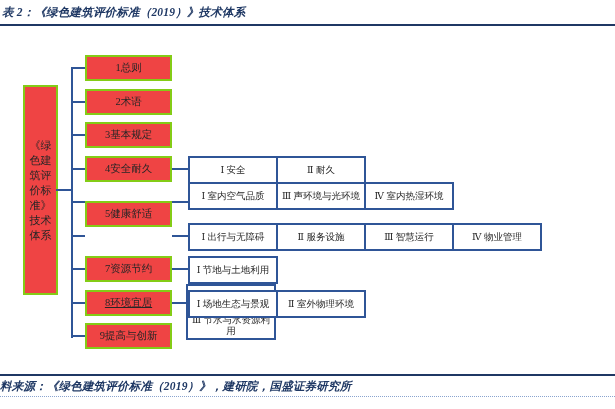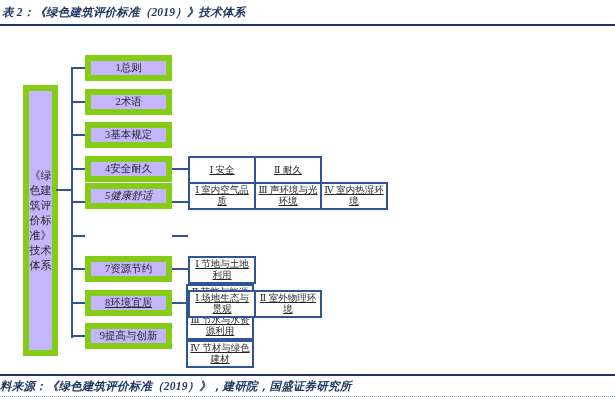--- a/index.html
+++ b/index.html
@@ -8,36 +8,36 @@
     font-family:"Liberation Serif","DejaVu Serif",serif; overflow:hidden;
   }
   .doc-text {
     position:absolute; font-style:italic; font-weight:bold;
     font-size:11.5px; color:#1f3864; letter-spacing:0.2px; white-space:nowrap;
   }
   .rule { position:absolute; left:0; right:0; height:2px; background:#1f3864; }
   .dotted-rule { position:absolute; left:0; right:0; height:0; border-top:1px dotted #8aa4cf; }
   .line { position:absolute; background:#2f5597; }
   .box {
-    position:absolute; box-sizing:border-box; border:6px solid #84cc16; background:#c4b5fd;
+    position:absolute; box-sizing:border-box; border:2px solid #84cc16; background:#ef4444;
     display:flex; align-items:center; justify-content:center;
     text-align:center; color:#262626;
   }
-  .root-box { left:23px; top:85px; width:35px; height:271px; }
+  .root-box { left:23px; top:85px; width:35px; height:210px; }
   .root-box .wrap {
     width:23px; font-size:11px; line-height:15px;
     word-break:break-all; line-break:anywhere; text-align:center;
   }
   .lv1 { left:85px; width:87px; height:26px; font-size:10.5px; }
   .cellrow { position:absolute; left:188px; display:flex; }
   .cell {
     box-sizing:border-box; border:2px solid #2f5597; background:#fff;
-    width:68px; height:26px; padding:12px 2px;
+    width:90px; height:26px; padding:12px 2px;
     display:flex; align-items:center; justify-content:center;
-    text-align:center; font-size:9.5px; line-height:11px; color:#262626;text-decoration:underline;
+    text-align:center; font-size:9.5px; line-height:11px; color:#262626;
   }
   .cell + .cell { margin-left:-2px; }
 </style>
 </head>
 <body>
 
 <div class="frame">
 
   <div class="doc-text" style="left:2px; top:5px;">表 2：《绿色建筑评价标准（2019）》技术体系</div>
   <div class="rule" style="top:24px;"></div>
@@ -56,21 +56,21 @@
   <div class="line" style="left:71px; top:201px; width:14px; height:2px;"></div>
   <div class="line" style="left:71px; top:235px; width:14px; height:2px;"></div>
   <div class="line" style="left:71px; top:268px; width:14px; height:2px;"></div>
   <div class="line" style="left:71px; top:302px; width:14px; height:2px;"></div>
   <div class="line" style="left:71px; top:335px; width:14px; height:2px;"></div>
 
   <div class="box lv1" style="top:55px;">1总则</div>
   <div class="box lv1" style="top:89px;">2术语</div>
   <div class="box lv1" style="top:122px;">3基本规定</div>
   <div class="box lv1" style="top:156px;">4安全耐久</div>
-  <div class="box lv1" style="top:183px;font-style:italic;">5健康舒适</div>
+  <div class="box lv1" style="top:201px;">5健康舒适</div>
   <div class="box lv1" style="top:256px;">7资源节约</div>
   <div class="box lv1" style="top:290px;text-decoration:underline;">8环境宜居</div>
   <div class="box lv1" style="top:323px;">9提高与创新</div>
 
   <div class="line" style="left:172px; top:168px; width:16px; height:2px;"></div>
   <div class="line" style="left:172px; top:201px; width:16px; height:2px;"></div>
   <div class="line" style="left:172px; top:235px; width:16px; height:2px;"></div>
   <div class="line" style="left:172px; top:268px; width:16px; height:2px;"></div>
   <div class="line" style="left:172px; top:302px; width:16px; height:2px;"></div>
 
@@ -78,26 +78,31 @@
     <div class="cell">Ⅰ 安全</div>
     <div class="cell">Ⅱ 耐久</div>
   </div>
 
   <div class="cellrow" style="top:182px;">
     <div class="cell">Ⅰ 室内空气品质</div>
     <div class="cell">Ⅲ 声环境与光环境</div>
     <div class="cell">Ⅳ 室内热湿环境</div>
   </div>
 
+  <div class="cellrow" style="top:223px;">
+    <div class="cell">Ⅰ 出行与无障碍</div>
+    <div class="cell">Ⅱ 服务设施</div>
+    <div class="cell">Ⅲ 智慧运行</div>
+    <div class="cell">Ⅳ 物业管理</div>
+  </div>
 
   <div class="cellrow" style="top:256px;flex-direction:column;">
     <div class="cell">Ⅰ 节地与土地利用</div>
     <div class="cell">Ⅱ 节能与能源利用</div>
     <div class="cell">Ⅲ 节水与水资源利用</div>
-    <div class="cell">Ⅳ 节材与绿色建材</div>
   </div>
 
   <div class="cellrow" style="top:290px;">
     <div class="cell">Ⅰ 场地生态与景观</div>
     <div class="cell">Ⅱ 室外物理环境</div>
   </div>
 
   <div class="rule" style="top:374px;"></div>
   <div class="doc-text" style="left:0px; top:379px;">料来源：《绿色建筑评价标准（2019）》，建研院，国盛证券研究所</div>
   <div class="dotted-rule" style="top:396px;"></div>

